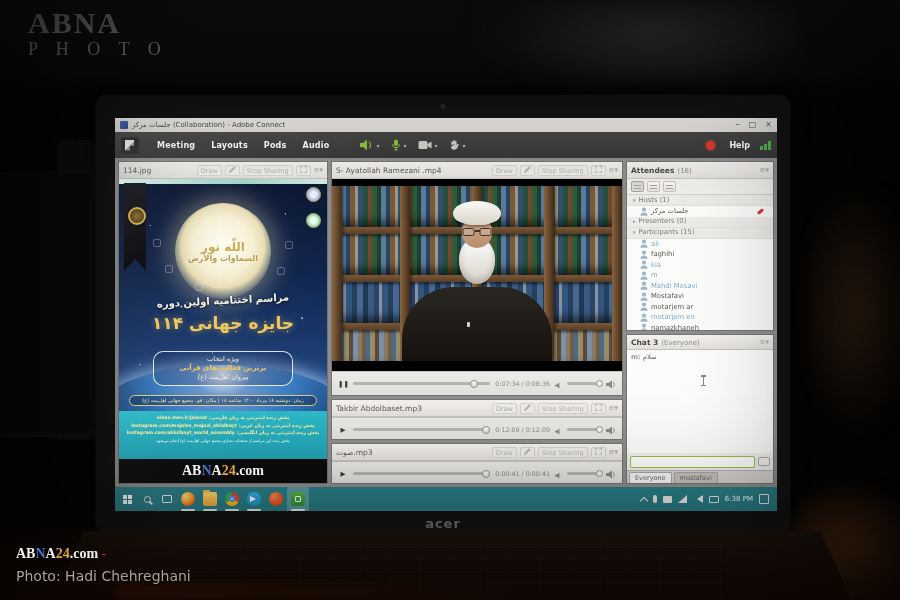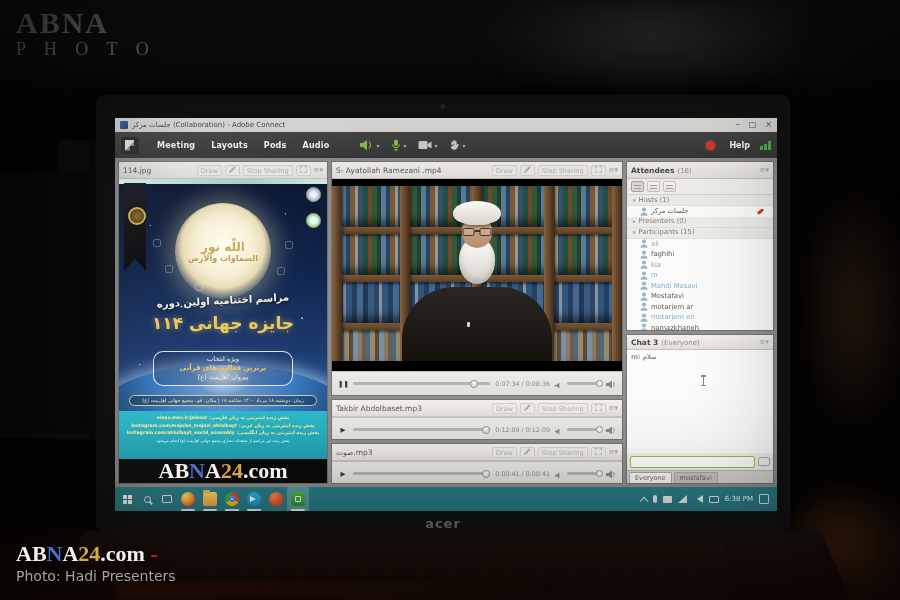--- a/index.html
+++ b/index.html
@@ -19,25 +19,25 @@
     background:radial-gradient(ellipse, rgba(150,95,45,.35), transparent 70%); filter:blur(10px); }
   .bokeh2 { position:absolute; left:770px; top:480px; width:160px; height:140px;
     background:radial-gradient(ellipse, rgba(185,100,35,.5), transparent 70%); filter:blur(8px); }
   .speaker { position:absolute; left:-8px; top:172px; width:100px; height:265px; background:#0a0a0b;
     border-radius:6px; box-shadow:0 -2px 6px rgba(120,120,130,.15) inset; }
   .monitor-sil { position:absolute; left:58px; top:140px; width:60px; height:300px; background:#0e0e10; }
   .warm-floor { position:absolute; left:0; bottom:0; width:900px; height:90px;
     background:linear-gradient(180deg, transparent, rgba(60,22,8,.5)); }
 
   
-  .wm-top { position:absolute; left:16px; top:8px; color:#8d8881; font-family:"Liberation Serif", serif; }
+  .wm-top { position:absolute; left:28px; top:8px; color:#8d8881; font-family:"Liberation Serif", serif; }
   .wm-top .l1 { font-size:30px; font-weight:bold; letter-spacing:2px; line-height:30px; }
   .wm-top .l2 { font-size:18px; letter-spacing:7px; line-height:22px; }
   .wm-bot { position:absolute; left:16px; top:543px; z-index:50; }
-  .wm-site { font-family:"Liberation Serif", serif; font-size:22px; font-weight:bold; line-height:22px; }
+  .wm-site { font-family:"Liberation Serif", serif; font-size:14px; font-weight:bold; line-height:22px; }
   .wm-site .w { color:#f2f1ee; } .wm-site .b { color:#4a71c4; } .wm-site .g { color:#d8a83c; }
   .wm-site .r { color:#c0261c; font-weight:bold; }
   .wm-credit { font-size:14px; color:#a8a39c; margin-top:3px; text-shadow:0 1px 2px #000; }
 
   
   .lid { position:absolute; left:96px; top:95px; width:694px; height:437px; background:#131314;
     border-radius:10px; box-shadow:0 0 18px rgba(0,0,0,.9), 0 0 2px rgba(160,160,160,.25); }
   .webcam { position:absolute; left:50%; top:9px; transform:translateX(-50%); width:5px; height:5px;
     border-radius:50%; background:#2b2b2e; }
   .acer { position:absolute; left:50%; bottom:1px; transform:translateX(-50%); color:#7d7d80;
@@ -756,15 +756,15 @@
 
   <div class="wm-top">
     <div class="l1">ABNA</div>
     <div class="l2">P H O T O</div>
   </div>
   <div class="wm-bot">
     <div class="wm-site">
       <span class="w">AB</span><span class="b">N</span><span class="w">A</span><span class="g">24</span><span class="w">.com</span>
       <span class="r">-</span>
     </div>
-    <div class="wm-credit">Photo: Hadi Presenters</div>
+    <div class="wm-credit">Photo: Hadi Chehreghani</div>
   </div>
 </div>
 
 </body></html>

